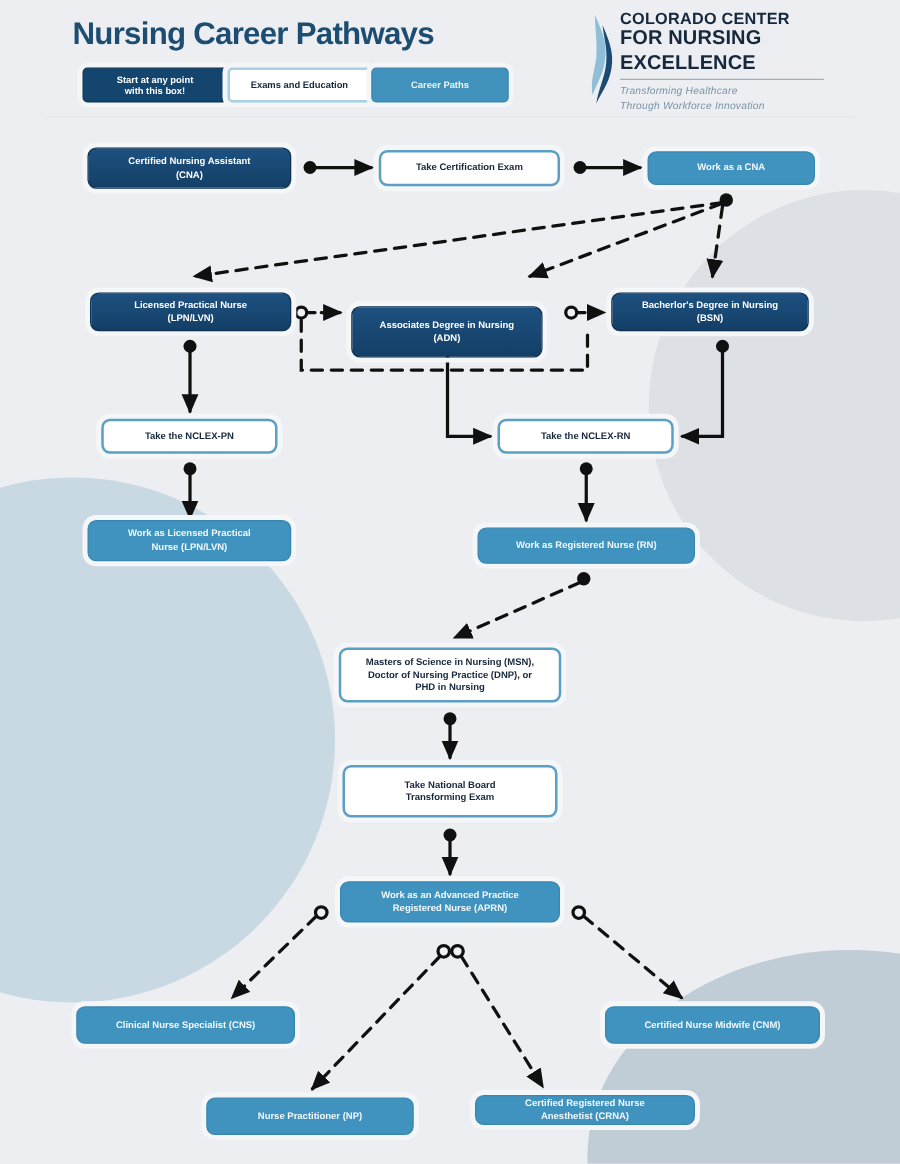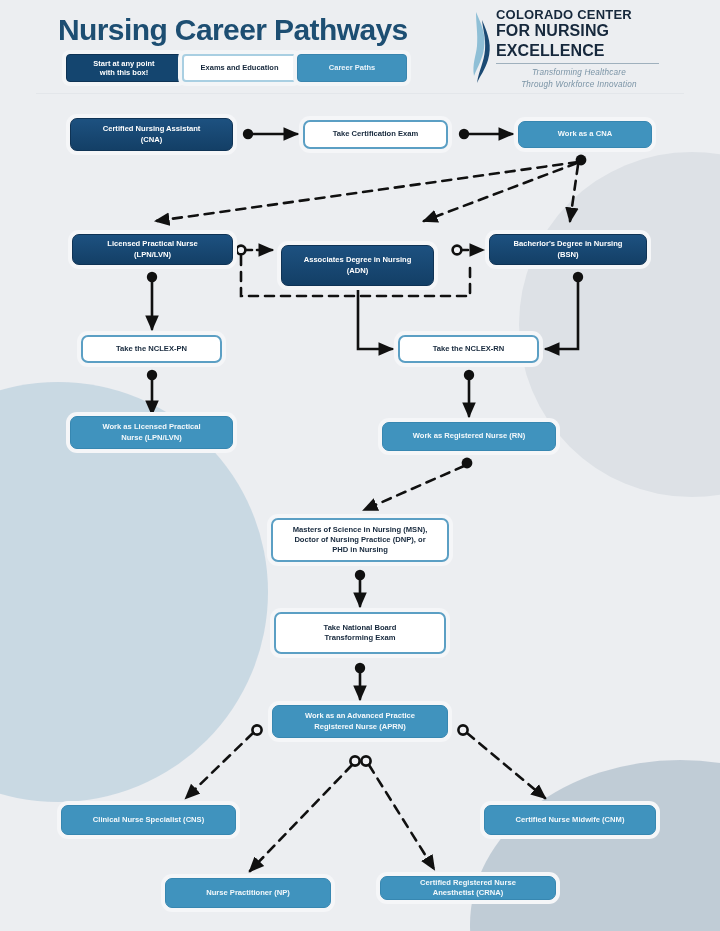--- a/index.html
+++ b/index.html
@@ -35,21 +35,21 @@
     left: 470px; top: 760px;
     width: 420px; height: 330px;
     background: #b8c6d1;
     opacity: .85;
   }
 
   
   .header { position: absolute; left: 0; top: 0; width: 720px; height: 95px; }
   .title {
     position: absolute; left: 58px; top: 13px;
-    font-size: 30px; font-weight: bold; letter-spacing: -0.6px;
+    font-size: 25px; font-weight: bold; letter-spacing: -0.6px;
     color: #1d4e72;
   }
   .legend { position: absolute; left: 66px; top: 54px; display: flex; gap: 0; }
   .legend-chip {
     border-radius: 4px;
     padding: 5px 10px;
     text-align: center;
     font-size: 7.5px;
     font-weight: bold;
     line-height: 1.25;
@@ -61,21 +61,21 @@
   .chip-white { background: #ffffff; color: #14263a; width: 115px; height: 28px; border: 2px solid #a9cfe2; }
   .chip-blue { background: #4092bd; color: #eaf4fa; width: 110px; height: 28px; border: 1px solid #3a85ae; }
 
   
   .logo { position: absolute; left: 462px; top: 8px; width: 200px; height: 78px; }
   .logo-flame { position: absolute; left: 0; top: 2px; width: 36px; height: 74px; }
   .logo-text { position: absolute; left: 34px; top: 0px; width: 166px; }
   .logo-l1 { font-size: 13px; font-weight: bold; color: #16283c; letter-spacing: .2px; line-height: 1.02; }
   .logo-l2 { font-size: 16px; font-weight: bold; color: #16283c; letter-spacing: .1px; line-height: 1.25; }
   .logo-rule { margin: 2px 0 3px 0; height: 1px; background: #9fb0bd; width: 163px; }
-  .logo-tag { font-size: 8.2px; font-style: italic; color: #7b94a6; line-height: 1.45; letter-spacing: .2px; text-align: center; }
+  .logo-tag { font-size: 8.2px; font-style: italic; color: #7b94a6; line-height: 1.45; letter-spacing: .2px; }
 
   .divider { position: absolute; left: 36px; top: 93px; width: 648px; height: 1px; background: #e3e6ea; }
 
   
   #wires { position: absolute; left: 0; top: 0; width: 720px; height: 931px; }
 
   
   .node {
     position: absolute;
     border-radius: 7px;

